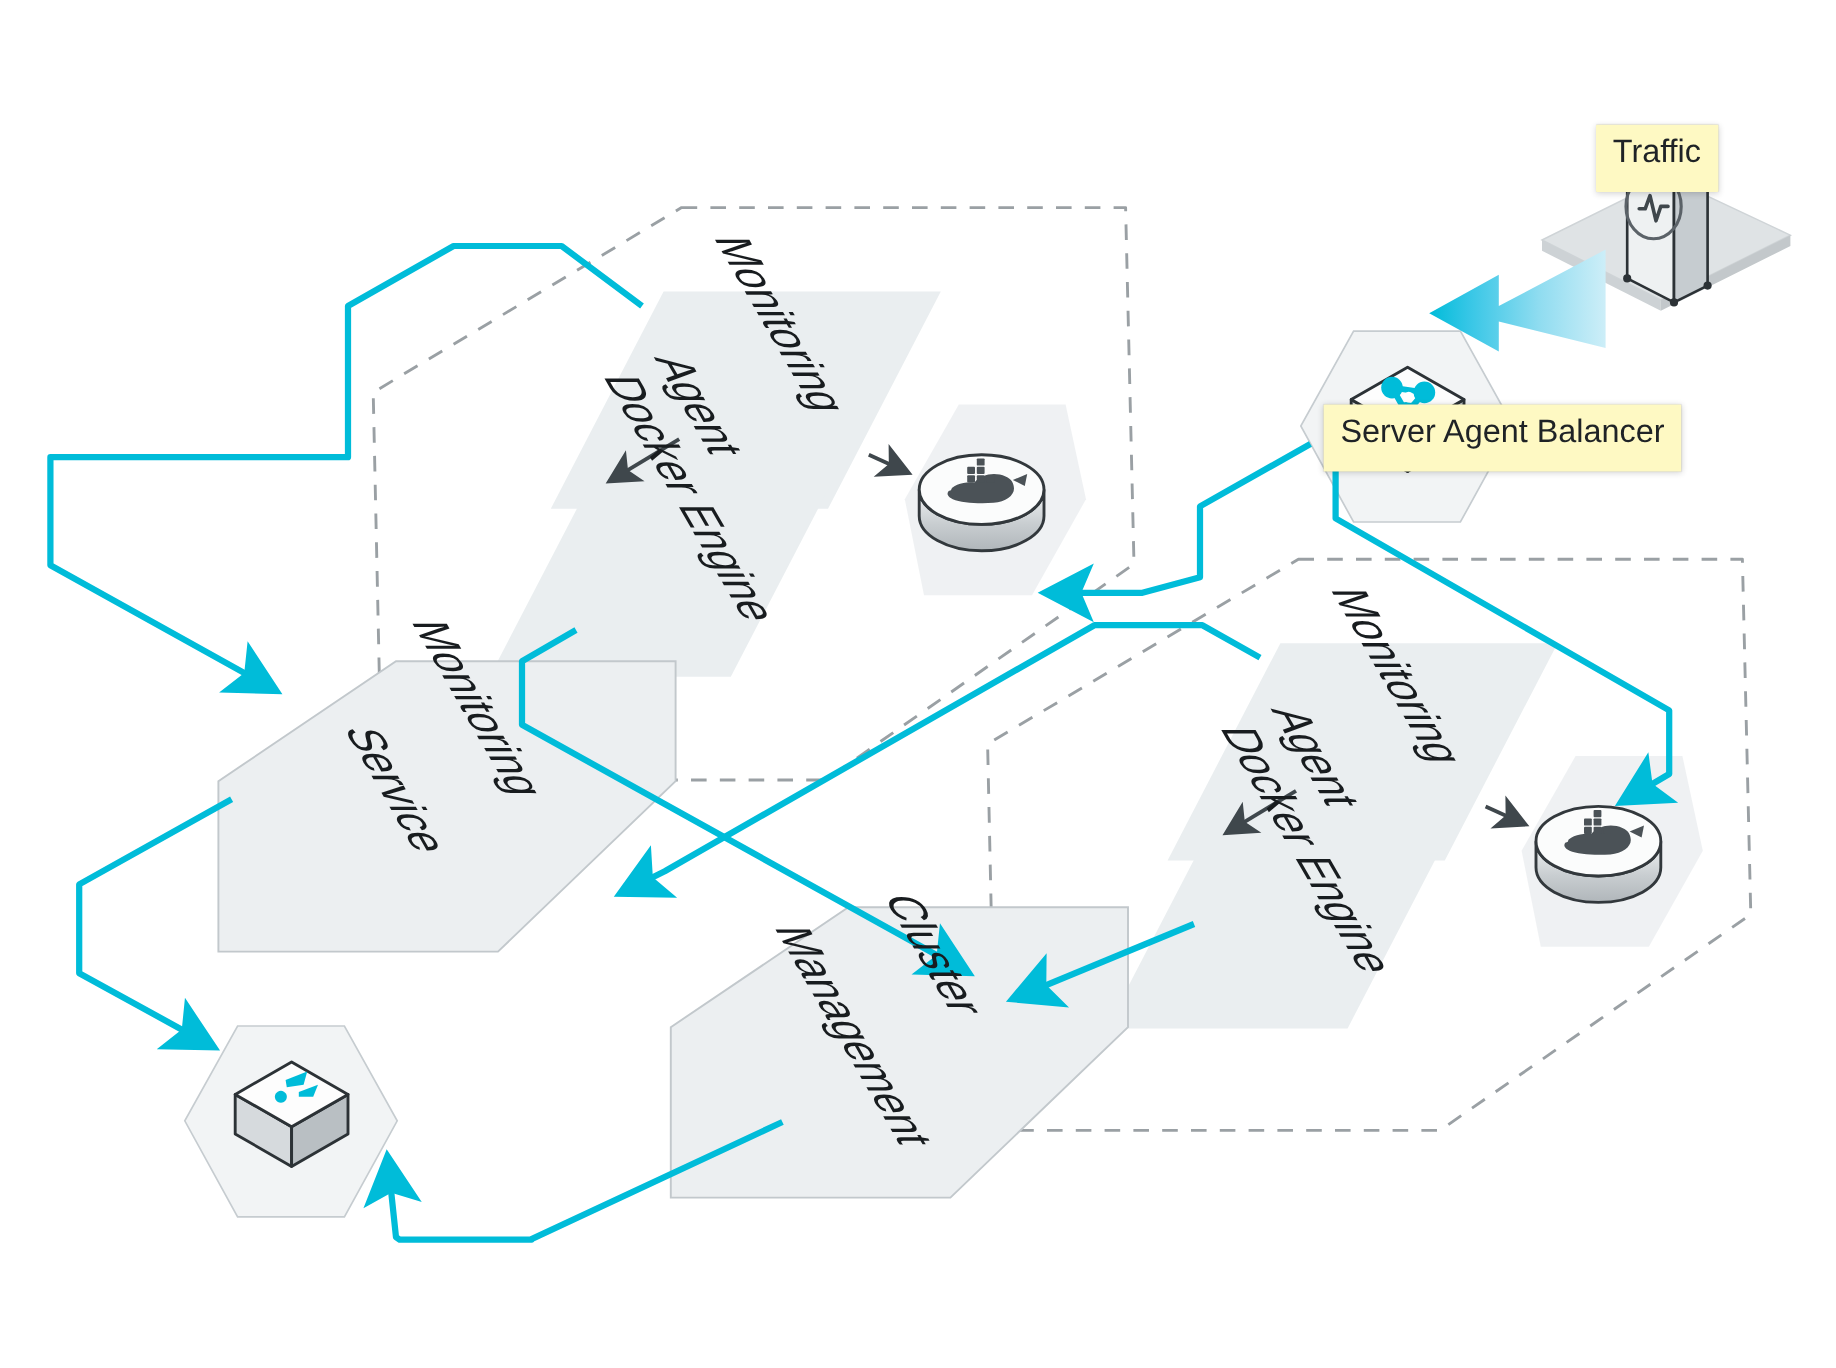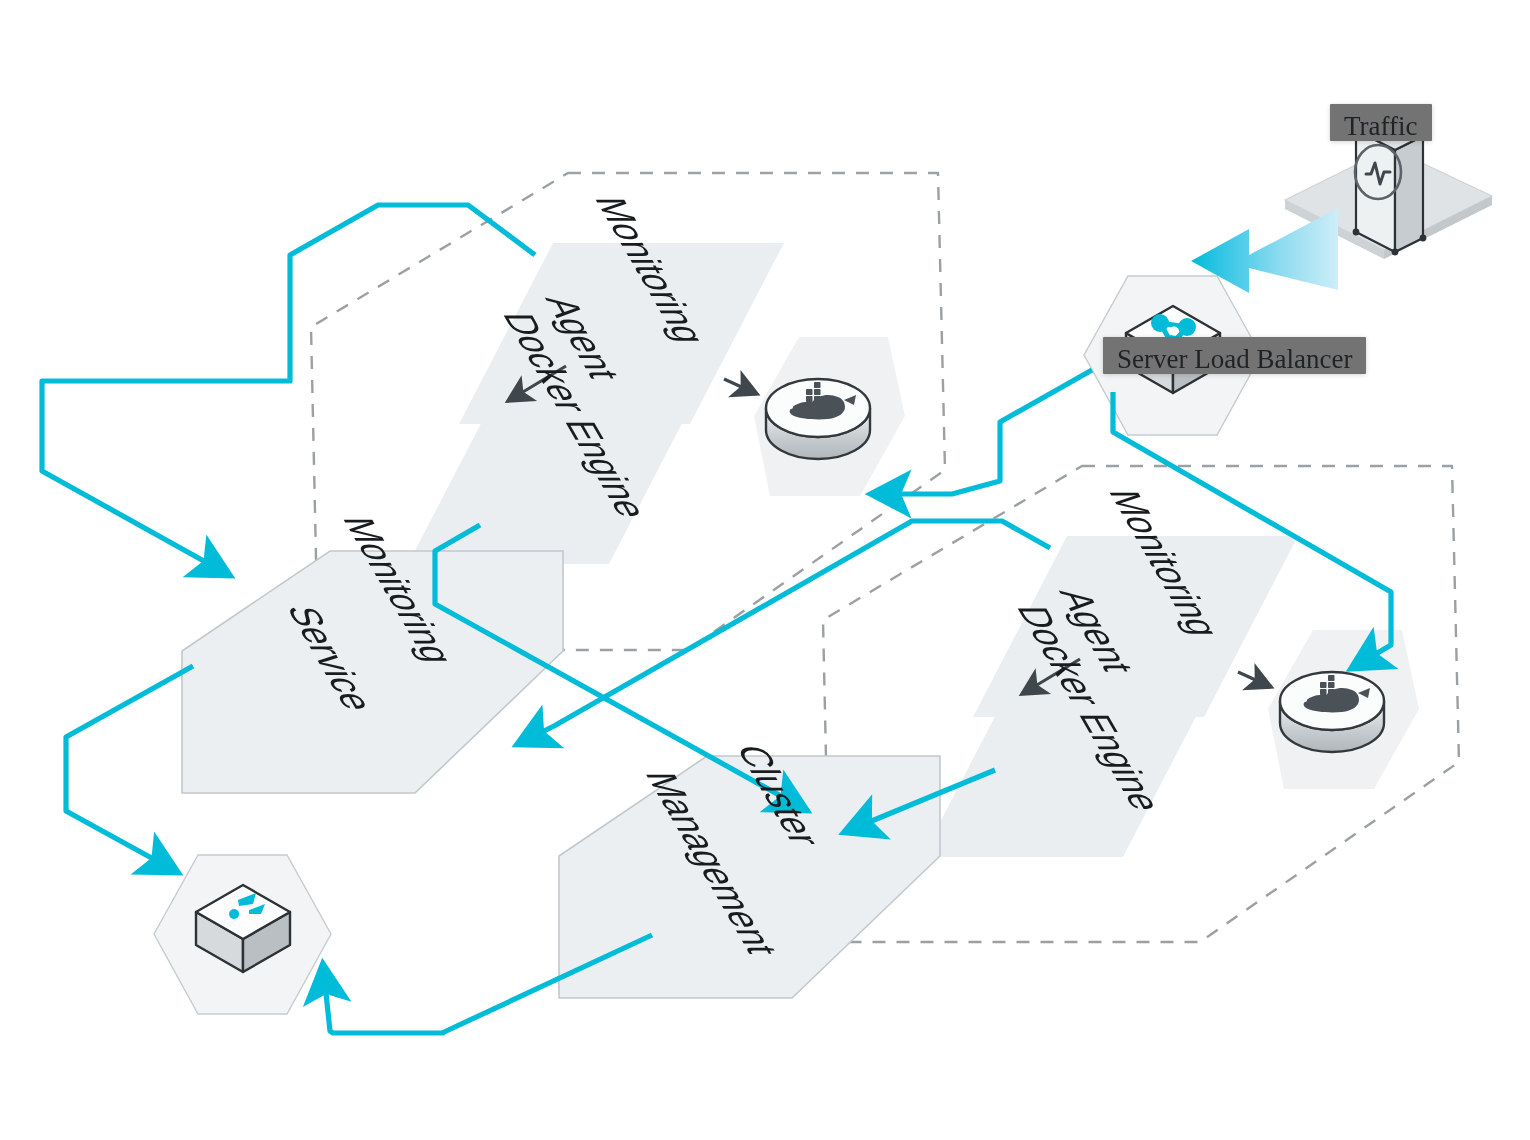--- a/index.html
+++ b/index.html
@@ -4,29 +4,28 @@
 <style>
   html,body{margin:0;padding:0;background:#ffffff;}
   body{width:1530px;height:1140px;overflow:hidden;
        font-family:"Liberation Sans","DejaVu Sans",sans-serif;}
   #stage{position:relative;width:1530px;height:1140px;background:#ffffff;}
   svg#scene{position:absolute;left:0;top:0;width:1530px;height:1140px;}
 
   
   .callout{
     position:absolute;
-    background:#737373;
+    background:#fef9c3;
     color:#1f2326;
     font-size:27px;
     line-height:1;
-    padding:9px 14px 1px 14px;
+    padding:9px 14px 20px 14px;
     white-space:nowrap;
     box-shadow:0 1px 5px rgba(0,0,0,.16), 0 0 1px rgba(0,0,0,.10);
     border-radius:1px;
-    font-family:Liberation Serif, serif;
   }
   .callout.small{font-size:25px;}
 
   
   .isotext{
     position:absolute;
     color:#181c1f;
     font-size:36px;
     line-height:1.12;
     font-weight:400;
@@ -226,16 +225,16 @@
 <div class="isotext" style="left:939px; top:688px; width:300px; transform:rotate(60deg) skewX(-30deg);">Docker Engine</div>
 
 <div class="isotext" style="left:258px; top:570px; width:280px; transform:rotate(60deg) skewX(-30deg);">Monitoring</div>
 <div class="isotext" style="left:190px; top:638px; width:280px; transform:rotate(60deg) skewX(-30deg);">Service</div>
 
 <div class="isotext" style="left:638px; top:775px; width:280px; transform:rotate(60deg) skewX(-30deg);">Cluster</div>
 <div class="isotext" style="left:566px; top:843px; width:290px; transform:rotate(60deg) skewX(-30deg);">Management</div>
 
 <div class="callout" style="left:1330px; top:104px;">Traffic</div>
 
-<div class="callout" style="left:1103px; top:337px;">Server Load Balancer</div>
+<div class="callout" style="left:1103px; top:337px;">Server Agent Balancer</div>
 
 
 </div>
 
 </body></html>

